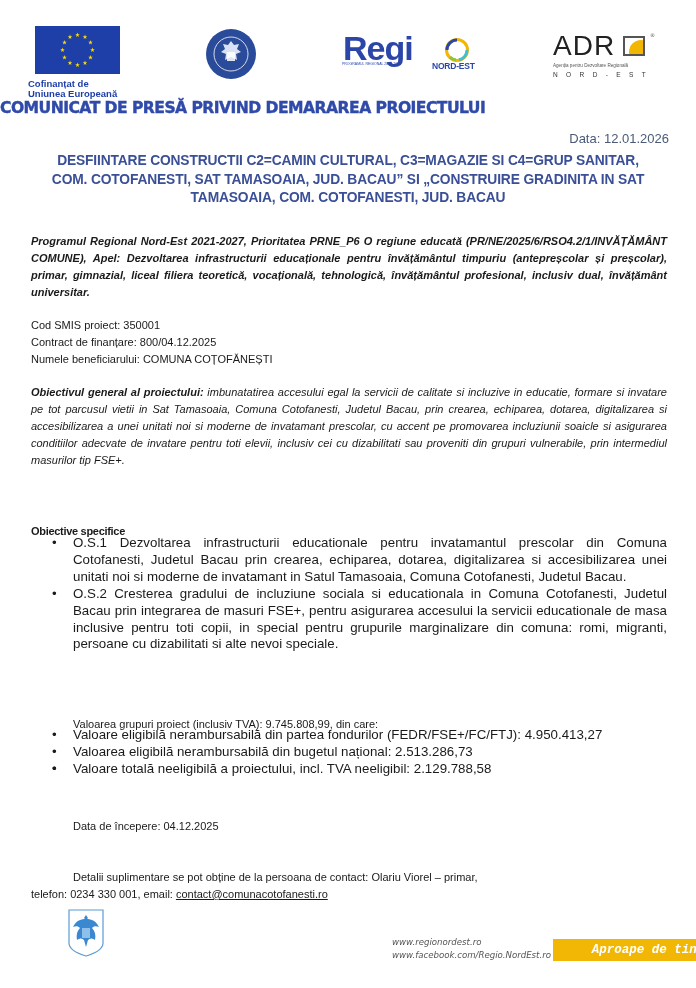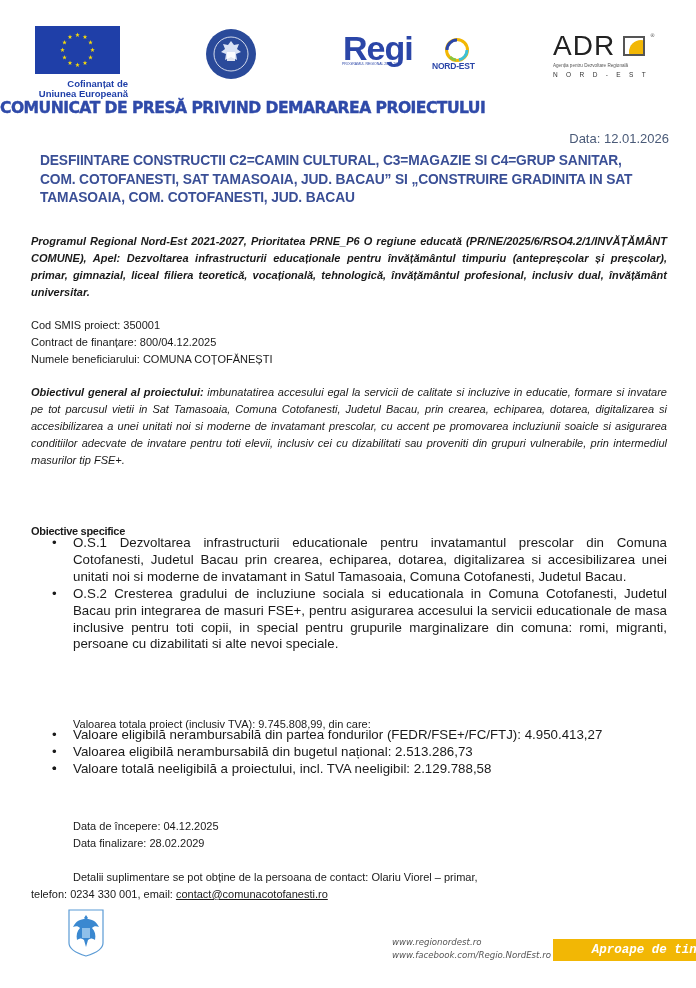--- a/index.html
+++ b/index.html
@@ -3,21 +3,21 @@
 <meta charset="utf-8">
 <style>
   html, body { margin: 0; padding: 0; background: #ffffff; }
   body { width: 696px; height: 988px; position: relative; overflow: hidden;
          font-family: "DejaVu Sans", sans-serif; color: #1a1a1a; }
 
   
   .logos { position: absolute; top: 0; left: 0; width: 696px; height: 100px; }
   .eu-flag { position: absolute; left: 35px; top: 26px; width: 85px; height: 48px; background: #1f3fa8; }
   .eu-flag svg { width: 100%; height: 100%; display: block; }
-  .eu-caption { position: absolute; left: 28px; top: 79px; width: 100px; text-align: right;
+  .eu-caption { position: absolute; left: 28px; top: 79px; width: 100px; text-align: left;
                 font-family: "Liberation Sans", sans-serif; font-weight: bold; font-size: 9.5px;
                 line-height: 10px; color: #1f3fa8; }
   .gov-seal { position: absolute; left: 205px; top: 28px; width: 52px; height: 52px; }
   .regio { position: absolute; left: 340px; top: 30px; width: 135px; height: 44px; }
   .regio-word { position: absolute; left: 3px; top: 0; font-family: "Liberation Sans", sans-serif;
                 font-weight: bold; font-size: 34px; color: #2b46a8; letter-spacing: -1px; line-height: 36px; }
   .regio-ring { position: absolute; left: 104px; top: 7px; width: 26px; height: 26px; }
   .regio-small { position: absolute; left: 2px; top: 32px; font-size: 3.5px; color: #2b46a8;
                  font-family: "Liberation Sans", sans-serif; }
   .regio-ne { position: absolute; left: 92px; top: 31px; font-size: 8.5px; color: #2b46a8;
@@ -31,21 +31,21 @@
   .adr-sub { position: absolute; left: 0; top: 31px; font-size: 4.6px; color: #555; font-family: "Liberation Sans", sans-serif; white-space: nowrap; }
   .adr-ne { position: absolute; left: 0; top: 39px; font-size: 6.5px; color: #333; letter-spacing: 8.4px;
             font-family: "Liberation Sans", sans-serif; white-space: nowrap; }
 
   
   .main-title { position: absolute; top: 98px; left: 0; width: 696px; text-align: left;
                 font-family: "DejaVu Sans", sans-serif; font-weight: 900; font-size: 15.6px; color: #2f4aa9;
                 letter-spacing: -0.55px; line-height: 20px; -webkit-text-stroke: 0.4px #2f4aa9; }
   .date { position: absolute; top: 131px; right: 27px; font-family: "Liberation Sans", sans-serif;
           font-size: 13px; color: #4a5a78; }
-  .sub-title { position: absolute; top: 152px; left: 40px; width: 616px; 
+  .sub-title { position: absolute; top: 152px; left: 40px; width: 616px; text-align: center;
                font-family: "Liberation Sans", sans-serif; font-weight: bold; font-size: 13.8px;
                line-height: 18.5px; color: #3a4f96; letter-spacing: -0.15px; }
 
   
   .body-text { position: absolute; left: 31px; width: 636px; font-family: "Liberation Sans", sans-serif;
                font-size: 11px; line-height: 16.9px; color: #1a1a1a; margin-top: 6px; }
   .program { top: 227px; font-style: italic; font-weight: bold; text-align: justify; text-align-last: left; }
   .meta { top: 311px; }
   .meta div { white-space: nowrap; }
   .obj-general { top: 378px; text-align: justify; font-style: italic; }
@@ -155,21 +155,21 @@
   <li>
     <span class="bullet">•</span>
     <span>O.S.1 Dezvoltarea infrastructurii educationale pentru invatamantul prescolar din Comuna Cotofanesti, Judetul Bacau prin crearea, echiparea, dotarea, digitalizarea si accesibilizarea unei unitati noi si moderne de invatamant in Satul Tamasoaia, Comuna Cotofanesti, Judetul Bacau.</span>
   </li>
   <li>
     <span class="bullet">•</span>
     <span>O.S.2 Cresterea gradului de incluziune sociala si educationala in Comuna Cotofanesti, Judetul Bacau prin integrarea de masuri FSE+, pentru asigurarea accesului la servicii educationale de masa inclusive pentru toti copii, in special pentru grupurile marginalizare din comuna: romi, migranti, persoane cu dizabilitati si alte nevoi speciale.</span>
   </li>
 </ul>
 
-<div class="body-text val-total">Valoarea totala proiect (inclusiv TVA): 9.745.808,99, din care:</div>
+<div class="body-text val-total">Valoarea grupuri proiect (inclusiv TVA): 9.745.808,99, din care:</div>
 
 <ul class="list val-list">
   <li>
     <span class="bullet">•</span>
     <span>Valoare eligibilă nerambursabilă din partea fondurilor (FEDR/FSE+/FC/FTJ): 4.950.413,27</span>
   </li>
   <li>
     <span class="bullet">•</span>
     <span>Valoarea eligibilă nerambursabilă din bugetul național: 2.513.286,73</span>
   </li>
@@ -177,21 +177,20 @@
     <span class="bullet">•</span>
   </li>
   <li>
     <span class="bullet">•</span>
     <span>Valoare totală neeligibilă a proiectului, incl. TVA neeligibil: 2.129.788,58</span>
   </li>
 </ul>
 
 <div class="body-text dates">
   <div>Data de începere: 04.12.2025</div>
-  <div>Data finalizare: 28.02.2029</div>
 </div>
 
 <div class="body-text contact">
   <div class="indent">Detalii suplimentare se pot obține de la persoana de contact: Olariu Viorel – primar,</div>
   <div><span>telefon:  0234 330 001, email: </span><a href="#">contact@comunacotofanesti.ro</a></div>
 </div>
 
 <div class="coat">
   <svg viewBox="0 0 36 48" width="36" height="48">
     <path d="M1 1 H35 V34 Q35 42 18 47 Q1 42 1 34 Z" fill="#ffffff" stroke="#5b9bd5" stroke-width="1.2"></path>

